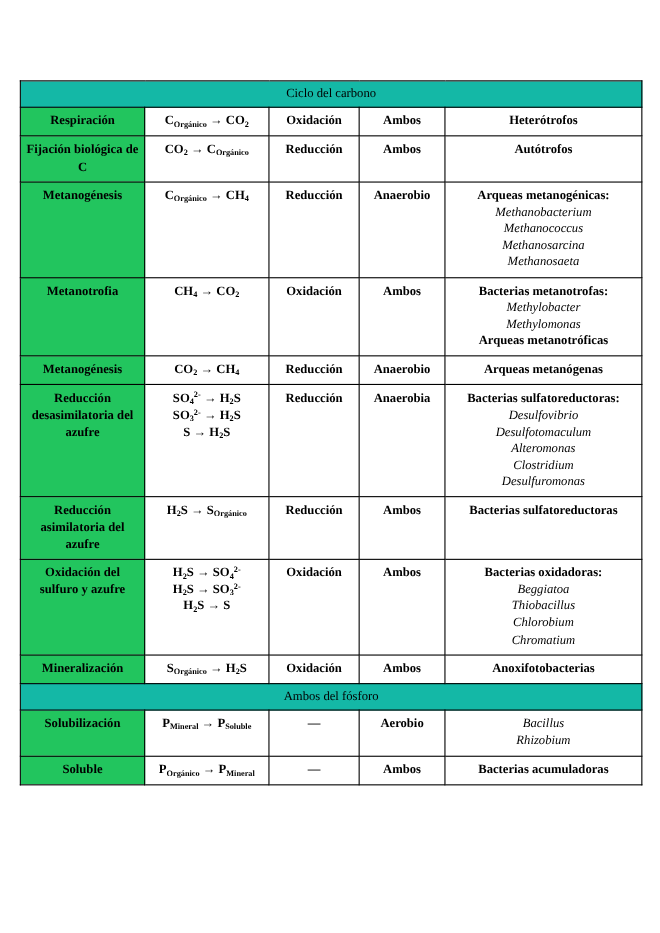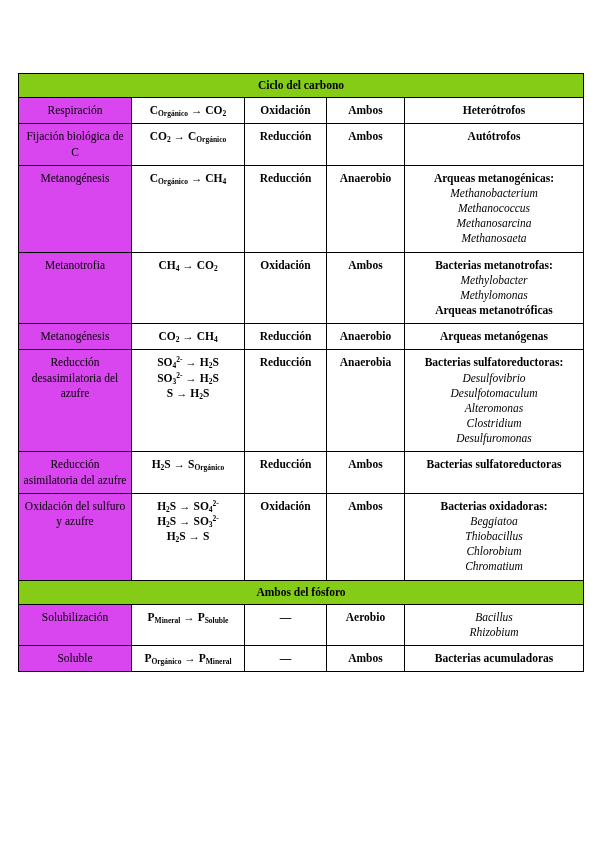--- a/index.html
+++ b/index.html
@@ -26,27 +26,27 @@
   table.cycles td {
     border: 1.5px solid #000;
     padding: 5px 4px;
     text-align: center;
     vertical-align: top;
     font-size: 11.5px;
     line-height: 1.32;
     word-wrap: break-word;
   }
   tr.section-row td {
+    font-weight: normal;
+    background: #14b8a6;
+    padding: 4px;
+  }
+  td.process {
     font-weight: bold;
-    background: #84cc16;
-    padding: 4px;
-  }
-  td.process {
-    font-weight: normal;
-    background: #d946ef;
+    background: #22c55e;
   }
   td.reaction { font-weight: bold; }
   td.type    { font-weight: bold; }
   td.mode    { font-weight: bold; }
   td.organisms { font-size: 11px; }
   td.organisms .org-bold { font-weight: bold; }
   td.organisms .org-italic { font-style: italic; text-align: center; }
   sub, sup { font-size: 7.5px; line-height: 0; }
   sub { vertical-align: -2px; }
   sup { vertical-align: 4px; }
@@ -168,20 +168,31 @@
           <td class="type">Oxidación</td>
           <td class="mode">Ambos</td>
           <td class="organisms">
             <div class="org-bold">Bacterias oxidadoras:</div>
             <div class="org-italic">Beggiatoa</div>
             <div class="org-italic">Thiobacillus</div>
             <div class="org-italic">Chlorobium</div>
             <div class="org-italic">Chromatium</div>
           </td>
         </tr>
+        <tr>
+          <td class="process">Mineralización</td>
+          <td class="reaction">
+            <div>S<sub>Orgánico</sub> → H<sub>2</sub>S</div>
+          </td>
+          <td class="type">Oxidación</td>
+          <td class="mode">Ambos</td>
+          <td class="organisms">
+            <div class="org-bold">Anoxifotobacterias</div>
+          </td>
+        </tr>
         <tr class="section-row">
           <td colspan="5">Ambos del fósforo</td>
         </tr>
         <tr>
           <td class="process">Solubilización</td>
           <td class="reaction">
             <div>P<sub>Mineral</sub> → P<sub>Soluble</sub></div>
           </td>
           <td class="type">—</td>
           <td class="mode">Aerobio</td>

